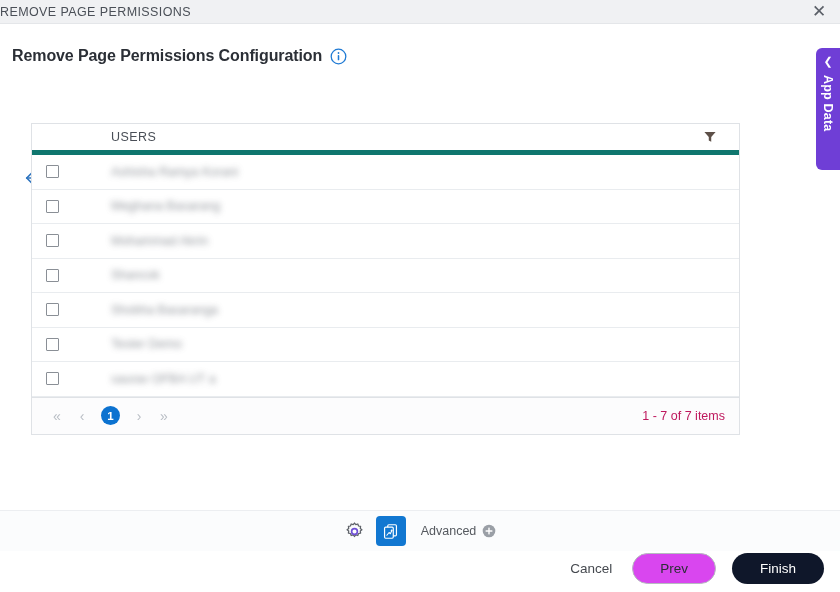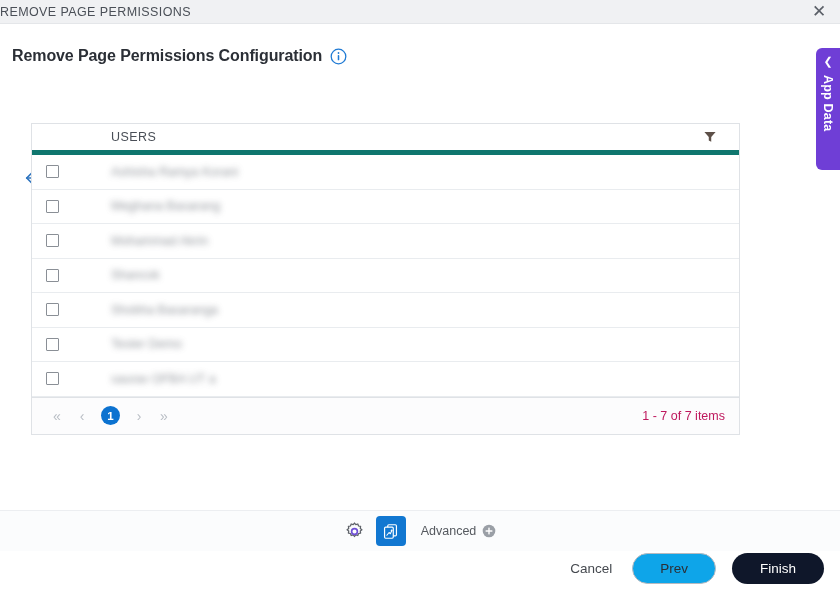--- a/index.html
+++ b/index.html
@@ -160,21 +160,21 @@
   
   .actions {
     position: absolute; right: 16px; top: 553px;
     display: flex; align-items: center; gap: 16px;
   }
   .btn-cancel {
     font-size: 13.5px; color: #45494f; background: none; border: none;
     cursor: pointer; padding: 6px 4px; font-family: "Liberation Sans", sans-serif;
   }
   .btn-prev {
-    font-size: 13.5px; color: #2b2f36; background: #0ea5e9;
+    font-size: 13.5px; color: #2b2f36; background: #d946ef;
     border: 1px solid #b6bac0; border-radius: 16px;
     padding: 7px 27px; cursor: pointer; font-family: "Liberation Sans", sans-serif;
   }
   .btn-finish {
     font-size: 13.5px; color: #ffffff; background: #0f172a;
     border: none; border-radius: 16px;
     padding: 8px 28px; cursor: pointer; font-family: "Liberation Sans", sans-serif;
   }
 </style>
 </head>

